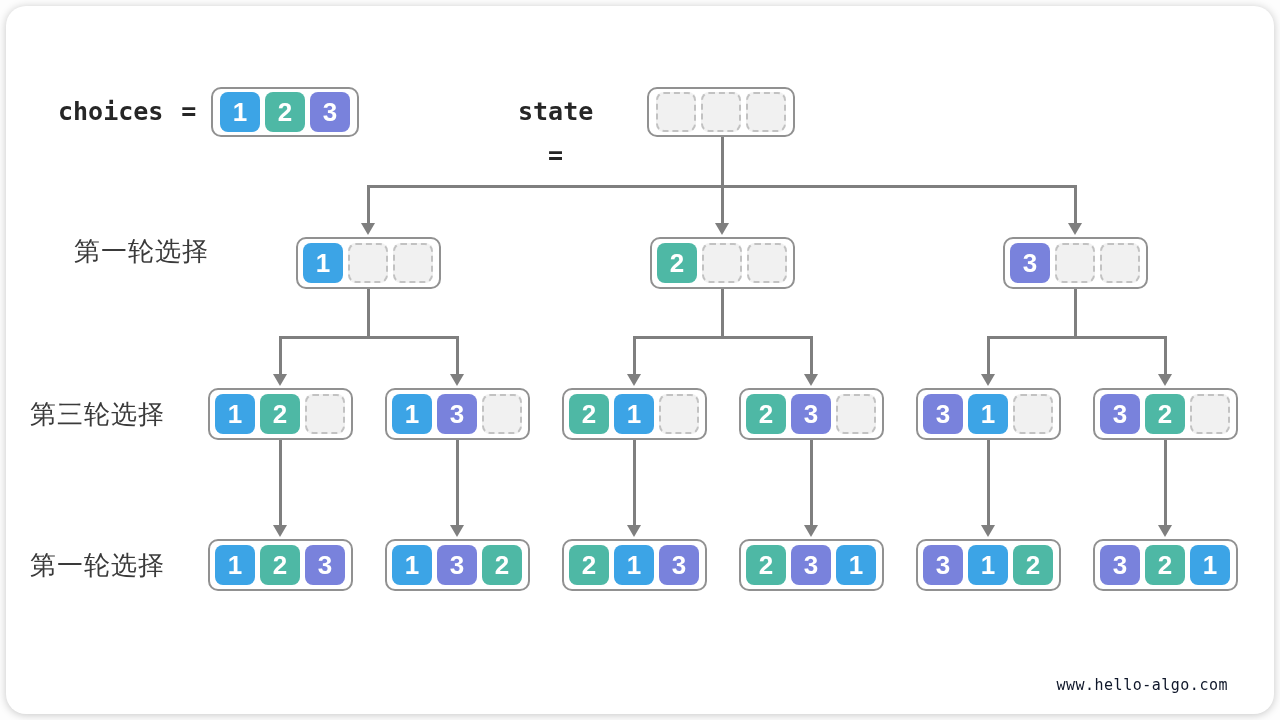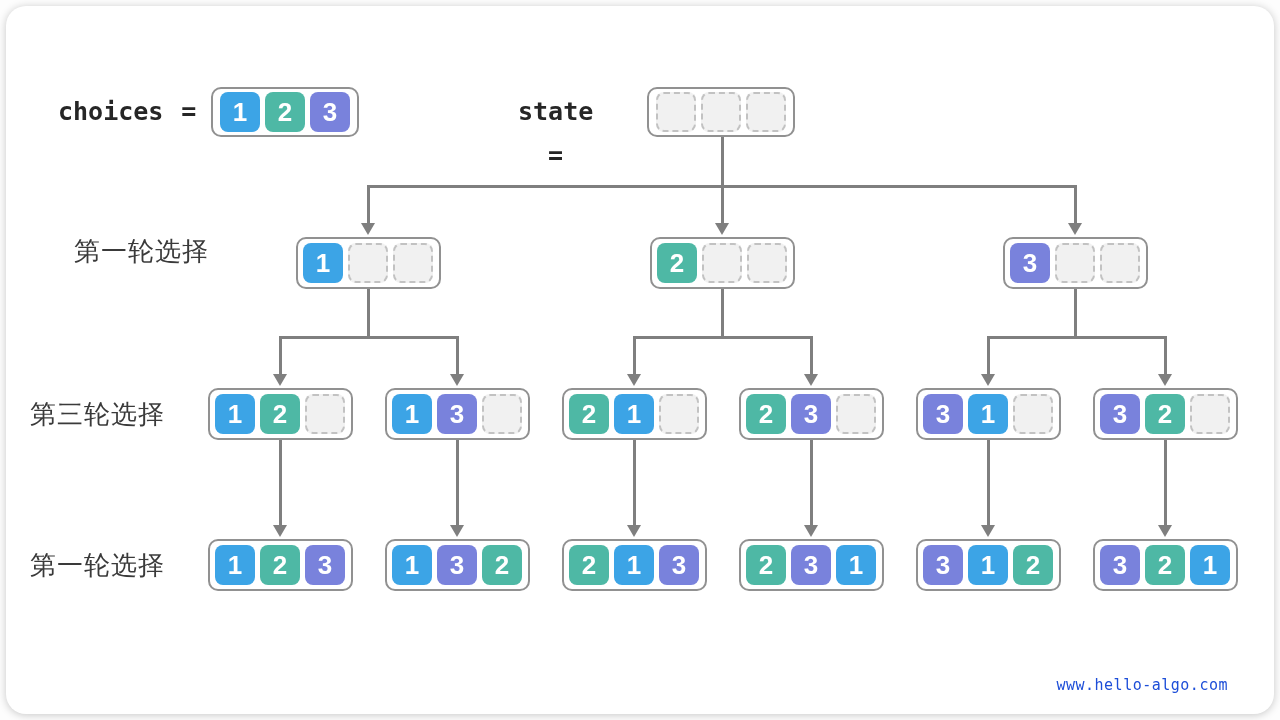--- a/index.html
+++ b/index.html
@@ -37,21 +37,21 @@
   .cell.empty{background:#f1f1f1;border:2px dashed #c2c2c2;}
   .cline{position:absolute;background:#7f7f7f;}
   .ahead{
     position:absolute;width:0;height:0;
     border-left:7px solid transparent;border-right:7px solid transparent;
     border-top:12px solid #7f7f7f;
   }
   .watermark{
     position:absolute;right:52px;bottom:26px;
     font-family:"DejaVu Sans Mono","Liberation Mono",monospace;
-    font-size:15px;color:#1d4ed8;letter-spacing:0.5px;
+    font-size:15px;color:#0f172a;letter-spacing:0.5px;
   }
 </style>
 </head>
 <body>
 
 <div class="stage">
   <div class="card"></div>
   <div class="layer">
 
     <div class="hgroup" style="left:58px;top:99px;">

